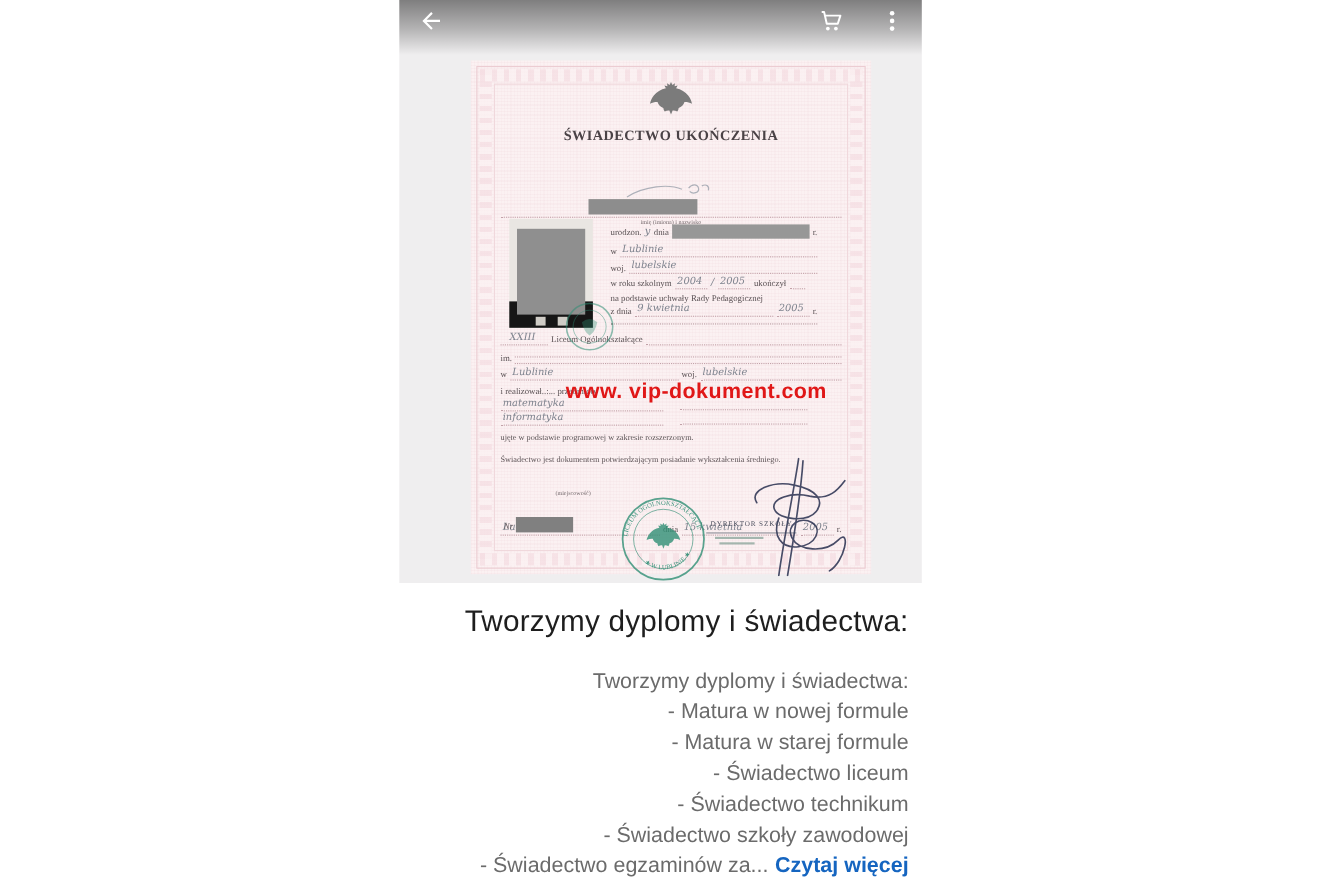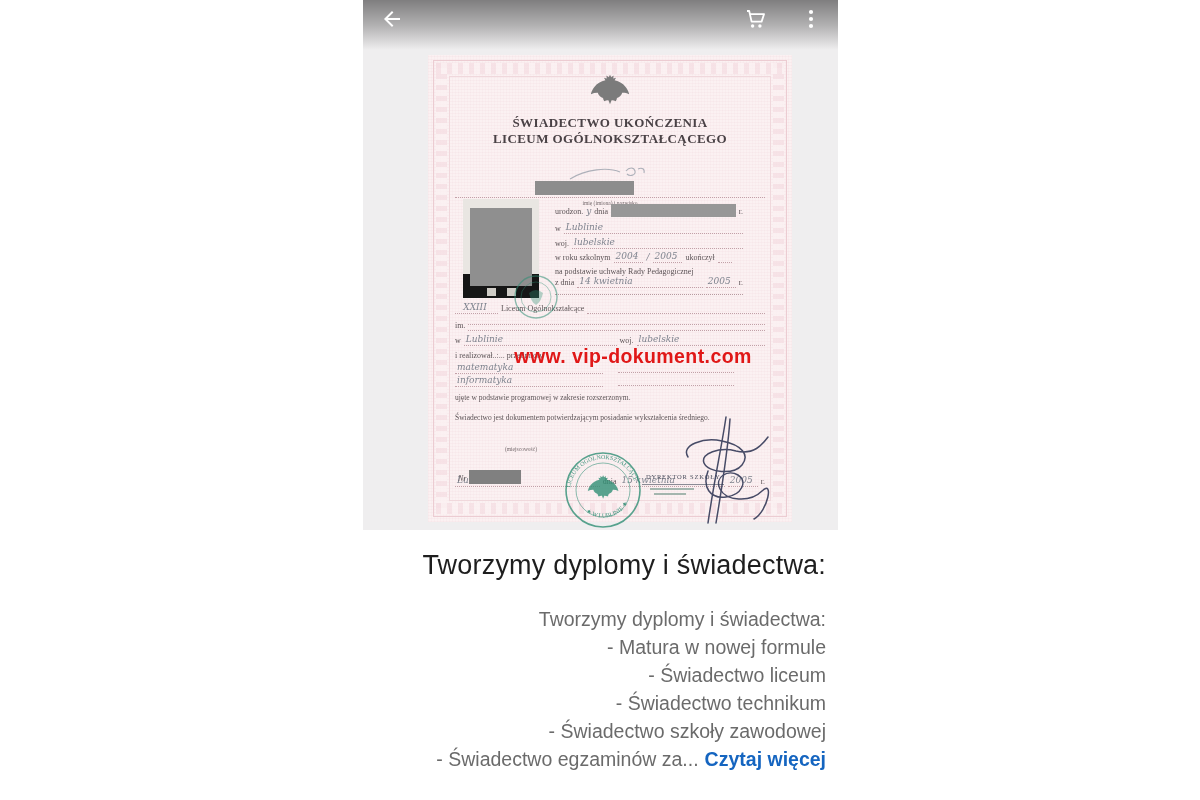--- a/index.html
+++ b/index.html
@@ -68,21 +68,20 @@
       <div class="orn v r"></div>
       <div class="orn h t"></div>
       <div class="orn h b"></div>
       <div class="b-inner"></div>
 
       <svg style="position:absolute;left:163px;top:18px;" width="38" height="36" viewBox="0 0 36 34">
         <path fill="#7b7b7b" d="M18 1.5 l1.2 2.4 2.2-1.5 -.3 2.7 2.6-.6 -1.3 2.4 c4.4.9 7.9 3.1 10.4 6.2 1.7 2.1 2.9 4.6 3.4 7.1 -2.1-1.1-4.4-1.6-6.6-1.5 -.7 2.4-2.6 4.3-5 5 -.1 1.1-.5 2.2-1.2 3.1 -1.2-.7-2.6-1-4-.9 l-1.4 3.6 -1.4-3.6 c-1.4-.1-2.8.2-4 .9 -.7-.9-1.1-2-1.2-3.1 -2.4-.7-4.3-2.6-5-5 -2.2-.1-4.5.4-6.6 1.5 .5-2.5 1.7-5 3.4-7.1 2.5-3.1 6-5.3 10.4-6.2 l-1.3-2.4 2.6.6 -.3-2.7 2.2 1.5z"></path>
       </svg>
 
       <div class="cert-title" style="top:60px;">ŚWIADECTWO UKOŃCZENIA</div>
-      <div class="cert-title" style="top:76px;">LICEUM OGÓLNOKSZTAŁCĄCEGO</div>
 
       <svg style="position:absolute;left:140px;top:110px;" width="80" height="18" viewBox="0 0 80 18">
         <path d="M2 14 C18 4 40 2 52 7 M58 6 c3-4 8-4 9 0 c1 4-5 6-8 3 M70 4 c4-2 7 0 6 4" stroke="#9aa0ab" stroke-width="1.1" fill="none" opacity=".8"></path>
       </svg>
 
       <div class="redact" style="position:absolute;left:107px;top:126px;width:99px;height:14px;z-index:2;"></div>
       <div style="position:absolute;left:27px;top:128px;width:310px;height:14px;border-bottom:1px dotted #c2a1a8;"></div>
       <div class="caption" style="left:27px;top:145px;width:310px;">imię (imiona) i nazwisko</div>
 
       <div class="photo">
@@ -124,21 +123,21 @@
         <span class="lbl">ukończył</span>
         <span class="fill" style="max-width:14px;"></span>
       </div>
 
       <div class="crow" style="left:127px;top:211px;width:188px;">
         <span class="lbl">na podstawie uchwały Rady Pedagogicznej</span>
       </div>
 
       <div class="crow" style="left:127px;top:221px;width:188px;">
         <span class="lbl">z dnia</span>
-        <span class="hand dotu" style="flex:1;">14 kwietnia</span>
+        <span class="hand dotu" style="flex:1;">9 kwietnia</span>
         <span class="hand dotu">2005</span>
         <span class="lbl">r.</span>
       </div>
 
       <div style="position:absolute;left:127px;top:236px;width:188px;border-bottom:1px dotted #b79aa0;height:3px;"></div>
 
       <div class="crow" style="left:27px;top:247px;width:310px;">
         <span class="hand dotu" style="min-width:36px;text-align:center;">XXIII</span>
         <span class="lbl">Liceum Ogólnokształcące</span>
         <span class="fill"></span>
@@ -248,20 +247,21 @@
         <circle cx="12" cy="19" r="2.1" fill="#ffffff"></circle>
       </svg>
     </button>
   </div>
 
   <div class="description">
     <h1>Tworzymy dyplomy i świadectwa:</h1>
     <div class="desc-body">
       <div>Tworzymy dyplomy i świadectwa:</div>
       <div>- Matura w nowej formule</div>
+      <div>- Matura w starej formule</div>
       <div>- Świadectwo liceum</div>
       <div>- Świadectwo technikum</div>
       <div>- Świadectwo szkoły zawodowej</div>
       <div>
         <span>- Świadectwo egzaminów za...</span><a class="read-more">Czytaj więcej</a>
       </div>
     </div>
   </div>
 
 </div>

